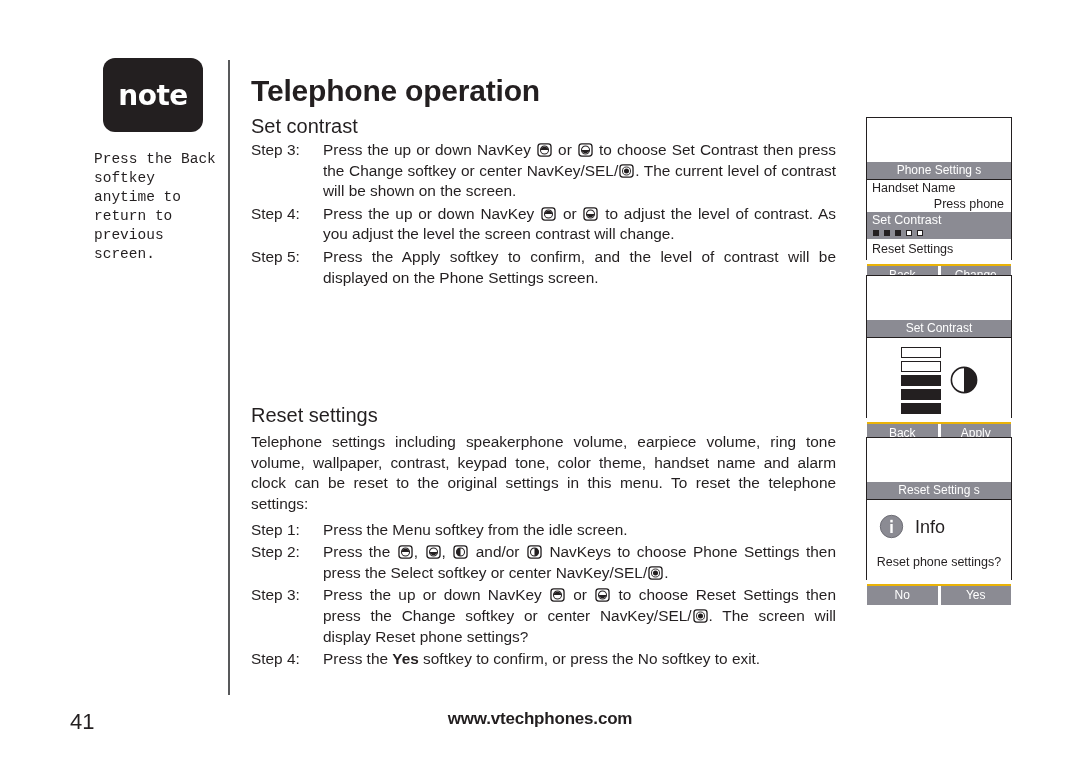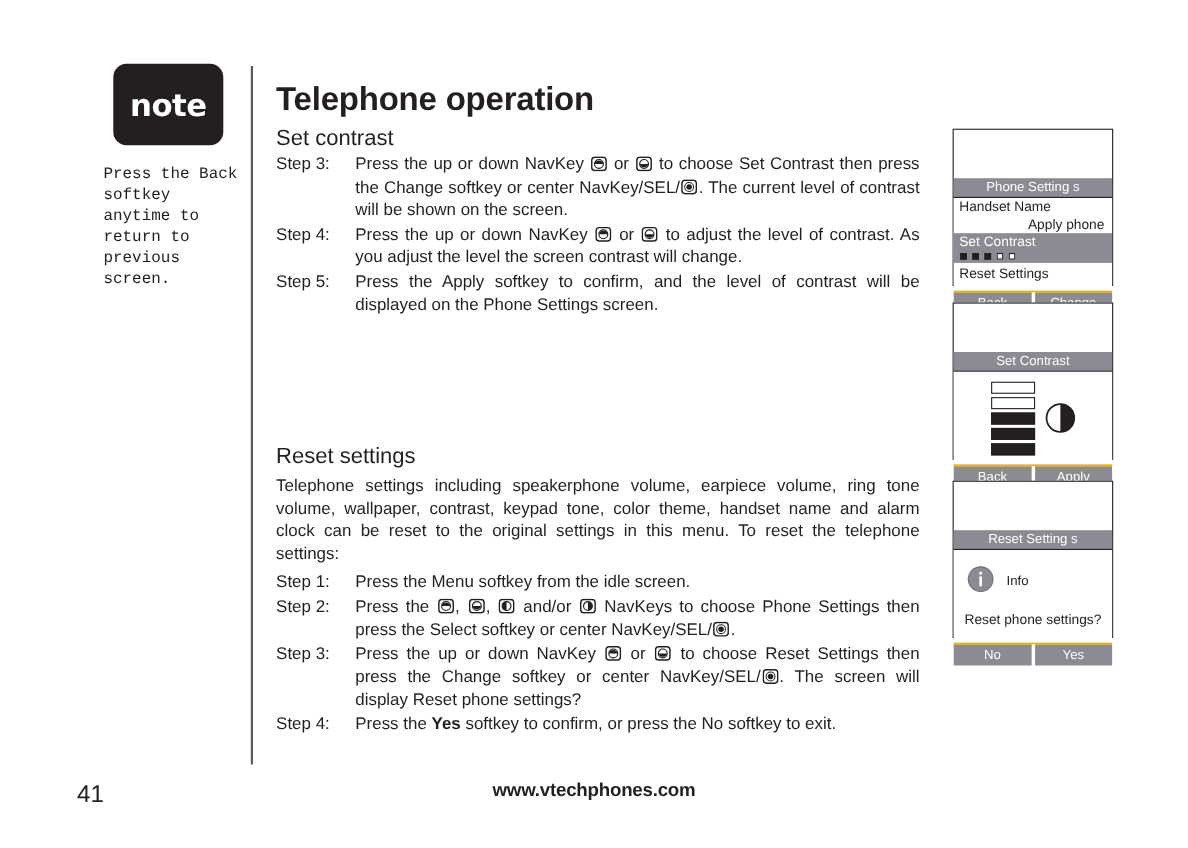--- a/index.html
+++ b/index.html
@@ -216,21 +216,21 @@
   #contrast-bars .bar.empty { background: #ffffff; }
   #contrast-circle { margin-top: 2px; }
 
   
   #info-row {
     display: flex;
     align-items: center;
     gap: 11px;
     padding: 14px 0 0 12px;
   }
-  #info-label { font-size: 12px; }
+  #info-label { font-size: 18px; }
   #reset-question {
     text-align: center;
     font-size: 12.5px;
     padding-top: 14px;
   }
 
   
   #footer-page-number {
     position: absolute;
     left: 70px;
@@ -360,21 +360,21 @@
       <div class="step-label">Step 4:</div>
       <div class="step-body nojustify"><span>Press the </span><span class="b">Yes</span><span> softkey to confirm, or press the No softkey to exit.</span></div>
     </div>
   </div>
 </div>
 
 <div class="screen" id="screen-phone-settings">
   <div class="screen-title">Phone Setting s</div>
   <div class="screen-body">
     <div class="list-row">Handset Name</div>
-    <div class="list-row sub">Apply phone</div>
+    <div class="list-row sub">Press phone</div>
     <div class="list-row selected">
       <div>Set Contrast</div>
       <div class="contrast-dots">
         <span class="dot on"></span>
         <span class="dot on"></span>
         <span class="dot on"></span>
         <span class="dot off"></span>
         <span class="dot off"></span>
       </div>
     </div>

